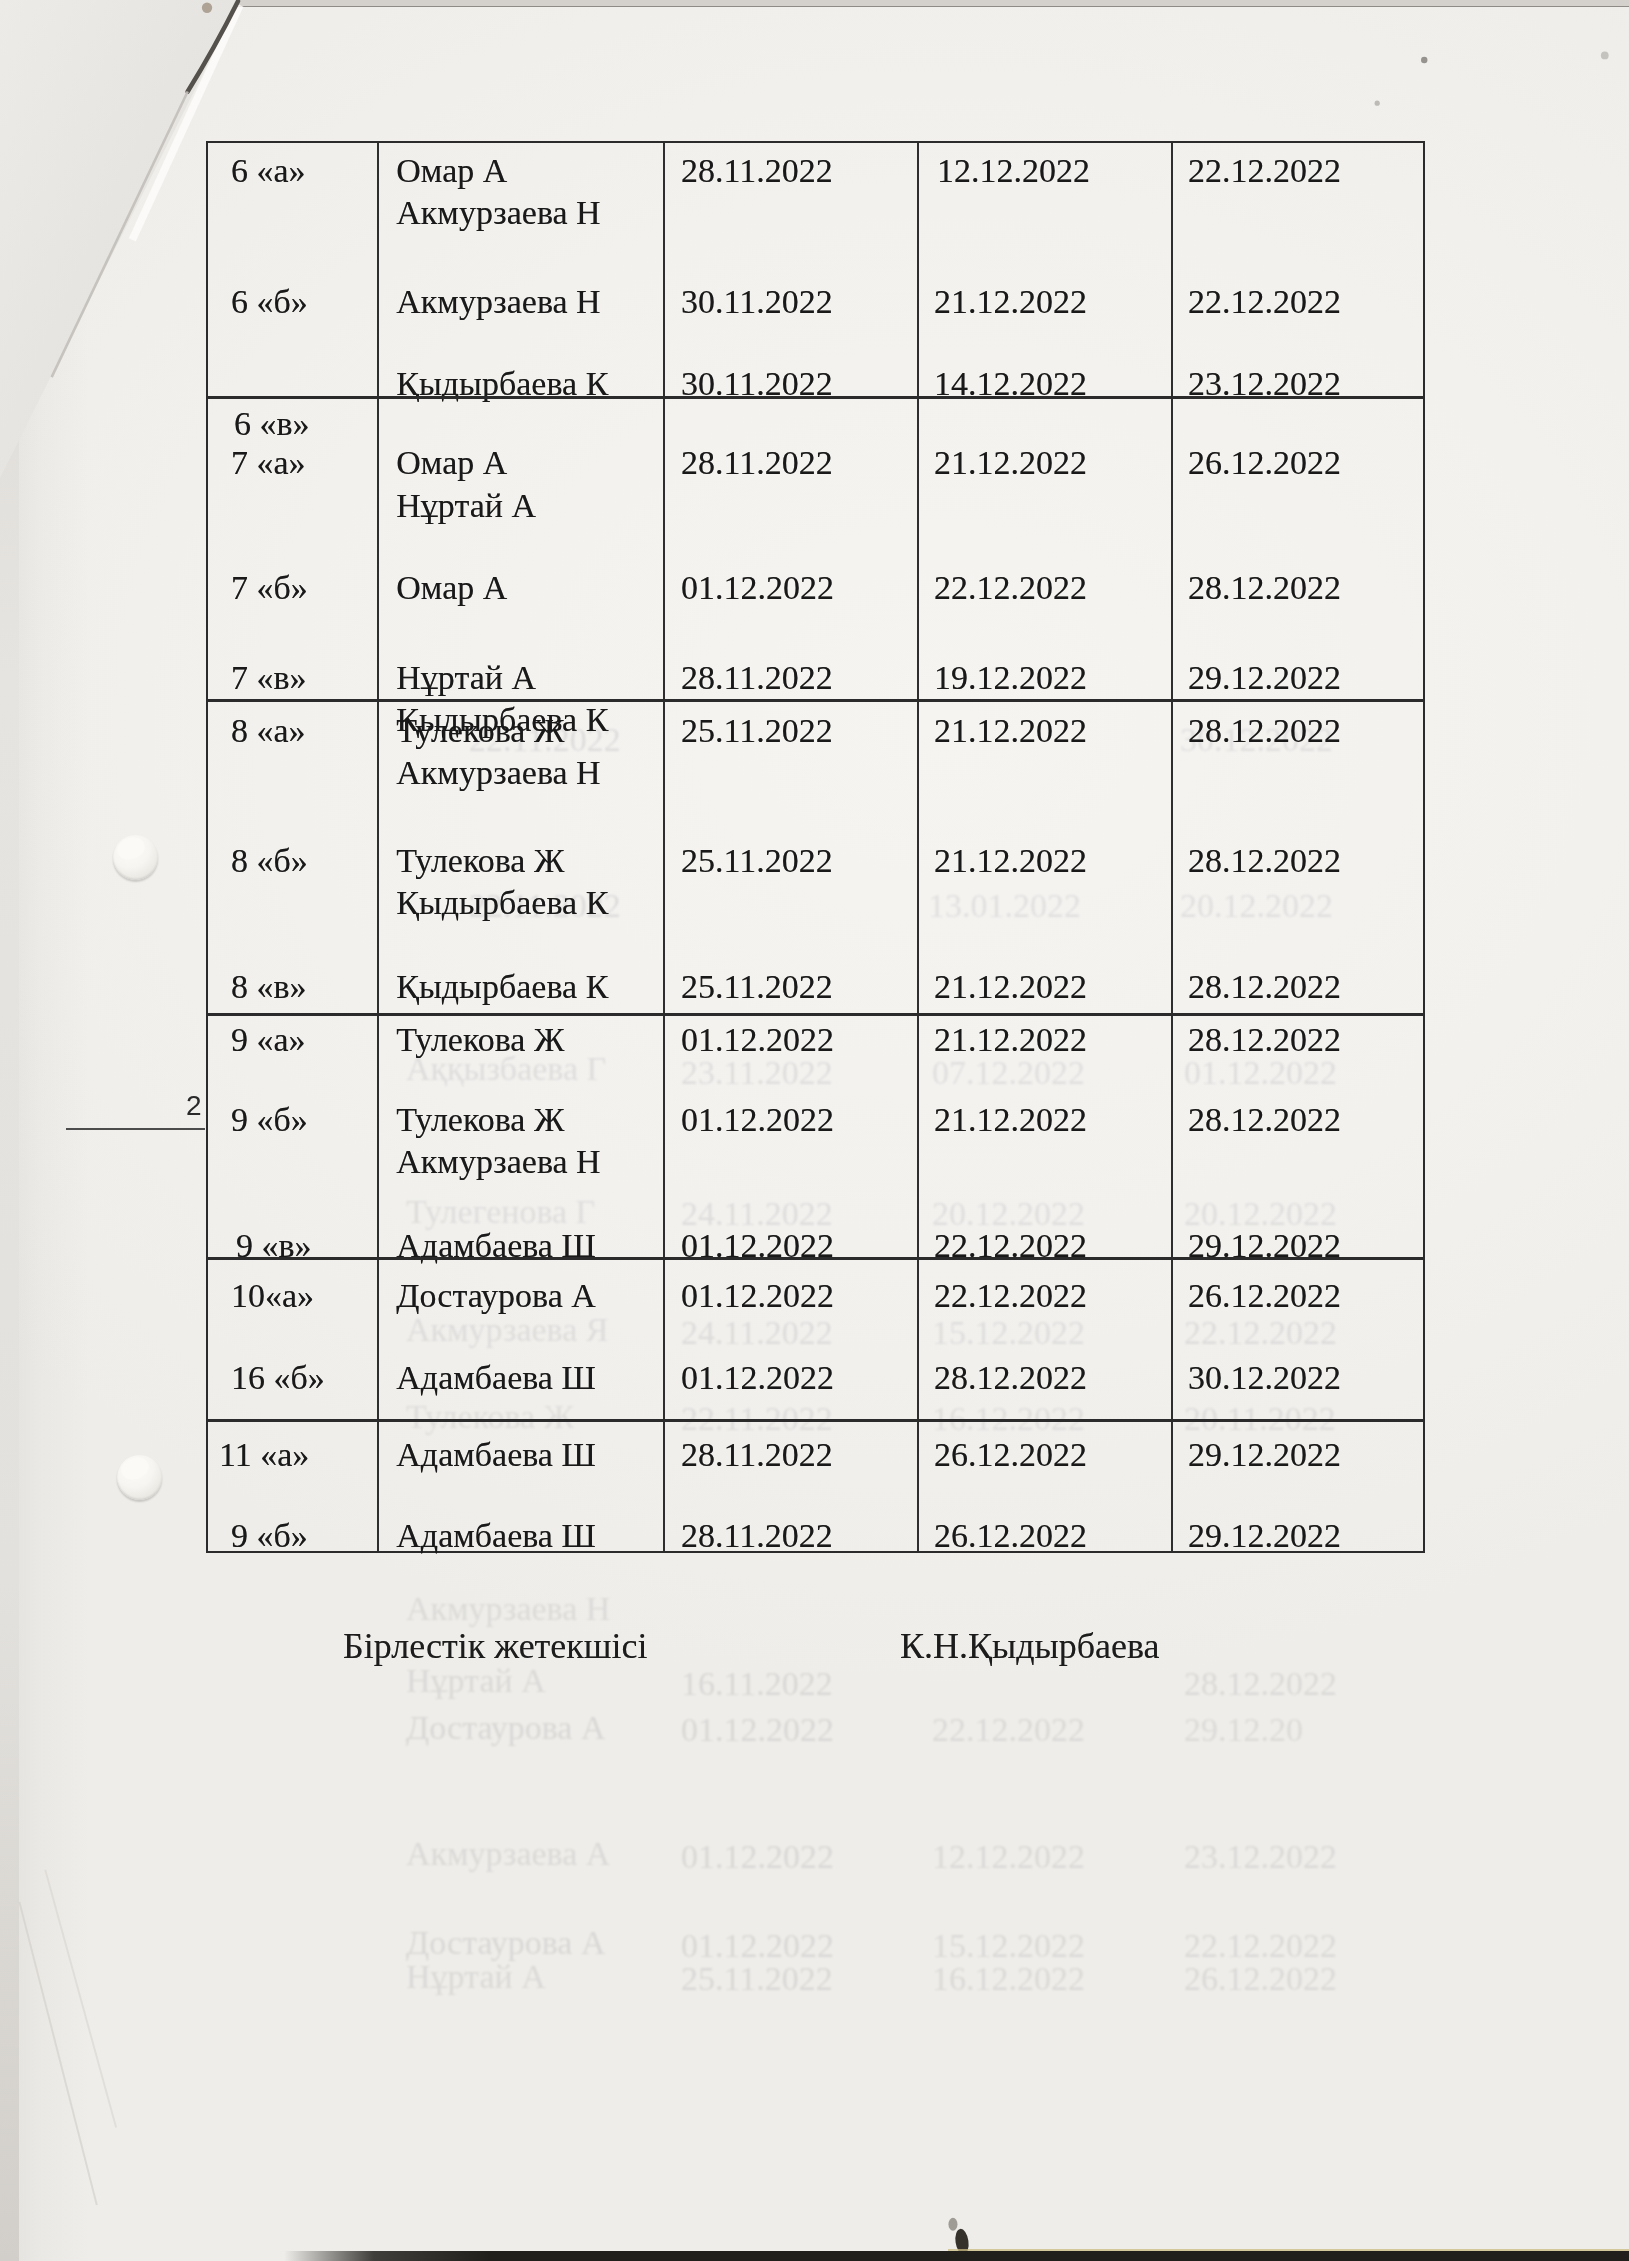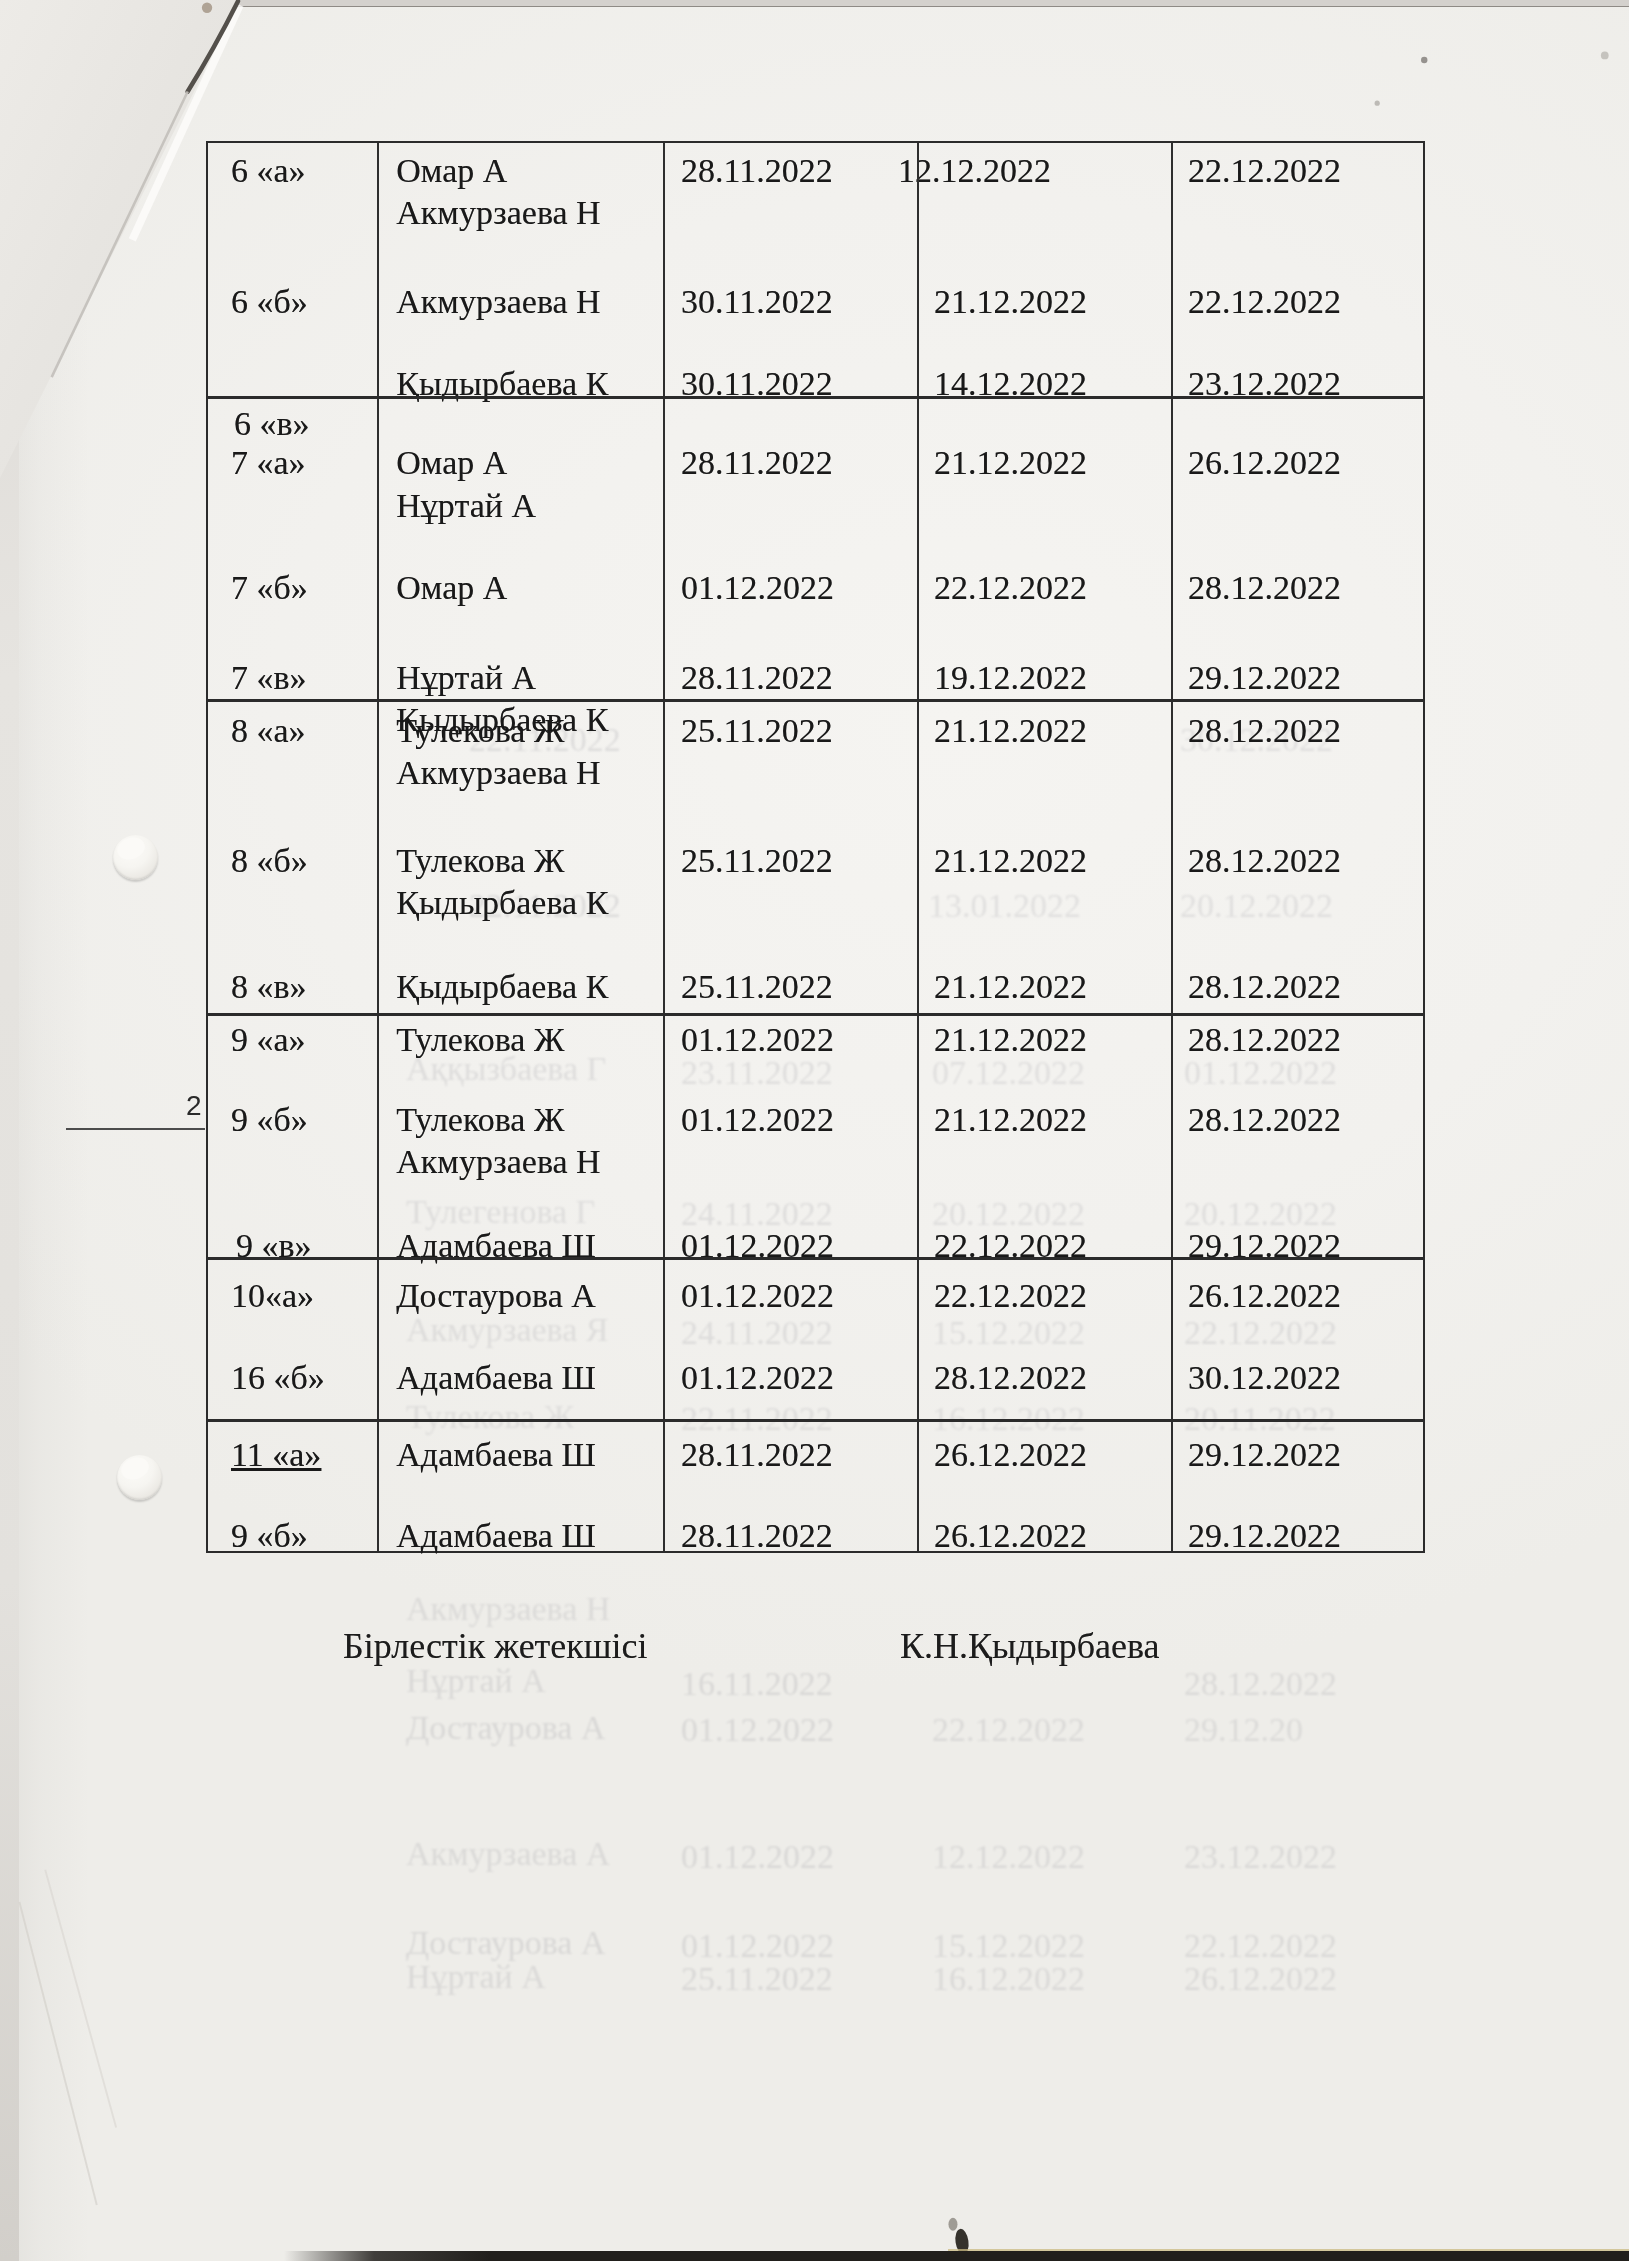--- a/index.html
+++ b/index.html
@@ -141,21 +141,21 @@
 <div class="punch" style="left:113px;top:835px;"></div>
 <div class="punch" style="left:117px;top:1455px;"></div>
 
 <div id="doc-table">
     <div class="tgroup" style="top: 0px; height: 254px;">
       <div class="trow" style="top: 7px;">
         <div class="cell" style="left: 0px; width: 169px; padding-left: 23px;">6 «а»</div>
         <div class="cell" style="left: 169px; width: 286px; padding-left: 19.3px;">Омар А
 Акмурзаева Н</div>
         <div class="cell" style="left: 455px; width: 254px; padding-left: 18px;">28.11.2022</div>
-        <div class="cell" style="left: 673px; width: 253px; padding-left: 17px;">12.12.2022</div>
+        <div class="cell" style="left: 712px; width: 253px; padding-left: 17px;">12.12.2022</div>
         <div class="cell" style="left: 963px; width: 252px; padding-left: 17px;">22.12.2022</div>
       </div>
       <div class="trow" style="top: 138px;">
         <div class="cell" style="left: 0px; width: 169px; padding-left: 23px;">6 «б»</div>
         <div class="cell" style="left: 169px; width: 286px; padding-left: 19.3px;">Акмурзаева Н</div>
         <div class="cell" style="left: 455px; width: 254px; padding-left: 18px;">30.11.2022</div>
         <div class="cell" style="left: 709px; width: 253px; padding-left: 17px;">21.12.2022</div>
         <div class="cell" style="left: 963px; width: 252px; padding-left: 17px;">22.12.2022</div>
       </div>
       <div class="trow" style="top: 220px;">
@@ -251,21 +251,21 @@
       <div class="trow" style="top: 99px;">
         <div class="cell" style="left: 0px; width: 169px; padding-left: 23px;">16 «б»</div>
         <div class="cell" style="left: 169px; width: 286px; padding-left: 19.3px;">Адамбаева Ш</div>
         <div class="cell" style="left: 455px; width: 254px; padding-left: 18px;">01.12.2022</div>
         <div class="cell" style="left: 709px; width: 253px; padding-left: 17px;">28.12.2022</div>
         <div class="cell" style="left: 963px; width: 252px; padding-left: 17px;">30.12.2022</div>
       </div>
     </div>
     <div class="tgroup" style="top: 1277px; height: 131px;">
       <div class="trow" style="top: 14px;">
-        <div class="cell" style="left: 0px; width: 169px; padding-left: 23px; text-decoration: underline;">11 «а»</div>
+        <div class="cell" style="left: 0px; width: 169px; padding-left: 11px;">11 «а»</div>
         <div class="cell" style="left: 169px; width: 286px; padding-left: 19.3px;">Адамбаева Ш</div>
         <div class="cell" style="left: 455px; width: 254px; padding-left: 18px;">28.11.2022</div>
         <div class="cell" style="left: 709px; width: 253px; padding-left: 17px;">26.12.2022</div>
         <div class="cell" style="left: 963px; width: 252px; padding-left: 17px;">29.12.2022</div>
       </div>
       <div class="trow" style="top: 95px;">
         <div class="cell" style="left: 0px; width: 169px; padding-left: 23px;">9 «б»</div>
         <div class="cell" style="left: 169px; width: 286px; padding-left: 19.3px;">Адамбаева Ш</div>
         <div class="cell" style="left: 455px; width: 254px; padding-left: 18px;">28.11.2022</div>
         <div class="cell" style="left: 709px; width: 253px; padding-left: 17px;">26.12.2022</div>

